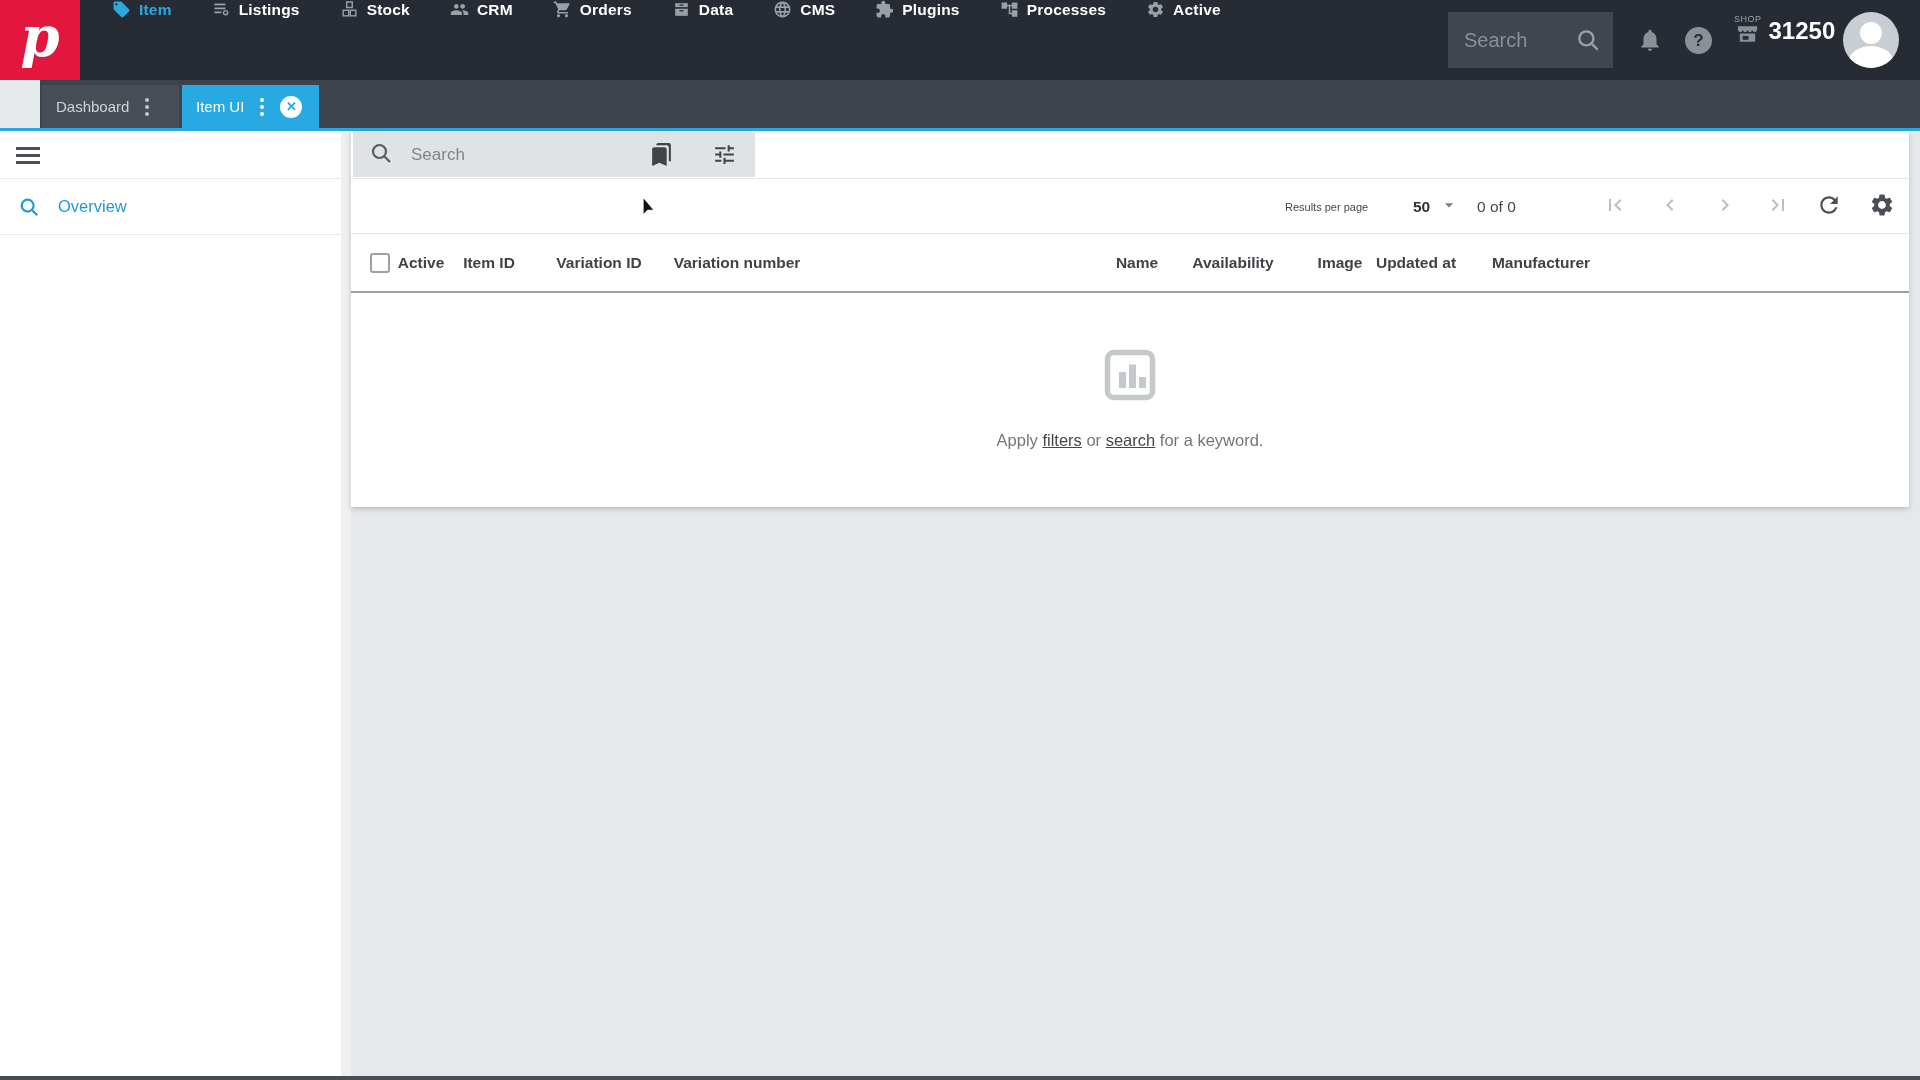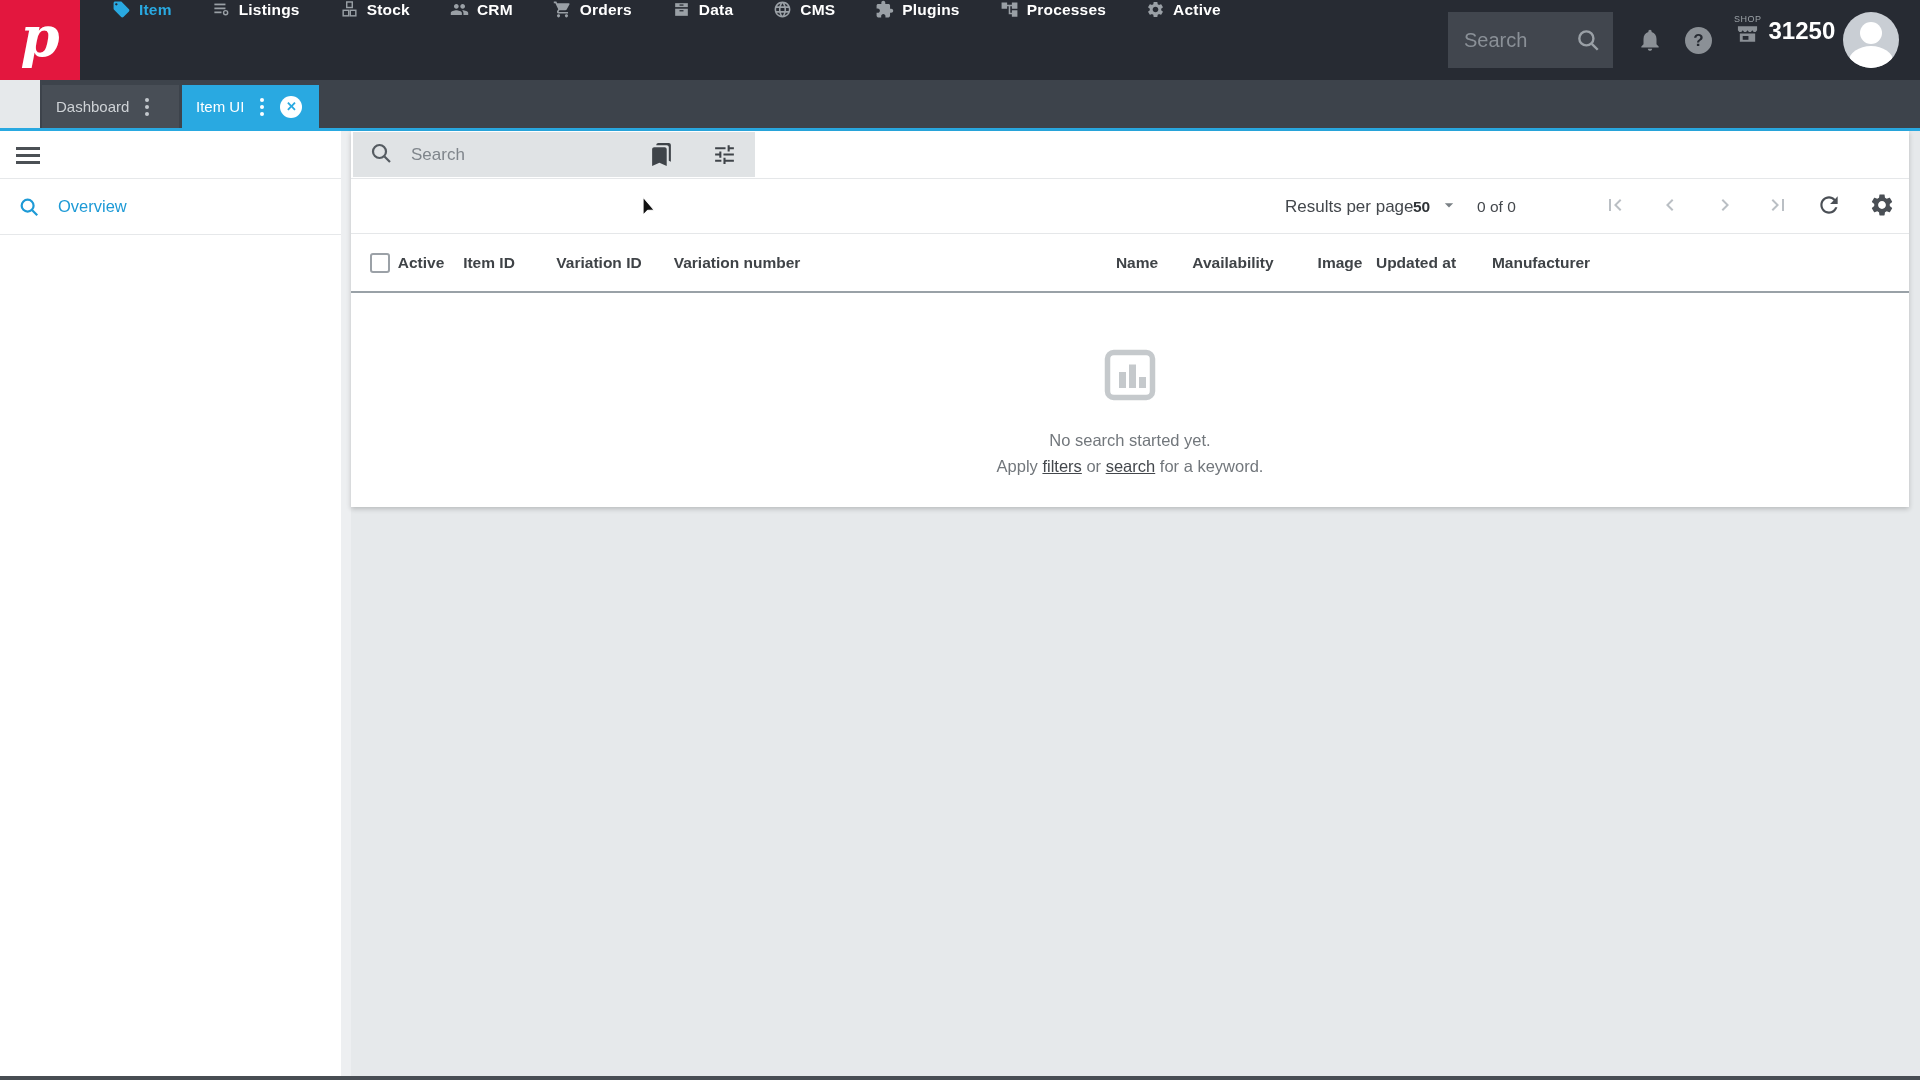--- a/index.html
+++ b/index.html
@@ -85,21 +85,21 @@
   .search-field input { flex:1; min-width:0; margin-left:18px; background:transparent; border:none;
                         outline:none; font-size:17px; color:#3f4347; font-family:inherit; }
   .search-field input::placeholder { color:#7f858b; }
   .sf-icon { cursor:pointer; display:flex; }
   .sf-icon svg { width:25px; height:25px; fill:#3f4449; }
   .sf-bookmark { margin-left:8px; }
   .sf-tune { margin-left:38px; }
 
   .row-results { position:absolute; left:0; top:49px; width:1558px; height:54px; border-bottom:1px solid #e5e7e9; }
   .row-results .abs { position:absolute; top:50%; transform:translateY(-50%); }
-  .rpp-label { left:934px; color:#43474c; font-size:17px; }
+  .rpp-label { left:934px; color:#43474c; font-size:11px; }
   .rpp-value { left:1062px; color:#2f3337; font-size:15.5px; font-weight:700; cursor:pointer; }
   .rpp-caret { left:1088px; cursor:pointer; } .rpp-caret svg { width:20px; height:20px; fill:#7a8085; }
   .range-label { left:1126px; color:#43474c; font-size:15.5px; }
   .pg { cursor:default; } .pg svg { width:24px; height:24px; fill:#babfc4; }
   .pg-first { left:1252px; } .pg-prev { left:1307px; } .pg-next { left:1362px; } .pg-last { left:1415px; }
   .act-icon { cursor:pointer; } .act-icon svg { width:26px; height:26px; fill:#4a4f55; }
   .act-refresh { left:1465px; } .act-gear { left:1518px; }
 
   .row-header { position:absolute; left:0; top:104px; width:1558px; height:58px; border-bottom:2px solid #99a1a7;padding-left:6px; }
   .row-header .hdr { position:absolute; top:50%; transform:translate(-50%,-50%);
@@ -358,21 +358,20 @@
 
     <div class="empty">
       <div class="empty-icon">
         <svg viewBox="0 0 24 24">
             <rect x="3" y="3" width="18" height="18" rx="2.5" fill="none" stroke="#c5c9cc" stroke-width="2.2"></rect>
             <rect x="7.6" y="10.8" width="2.8" height="6.4" fill="#c5c9cc"></rect>
             <rect x="11.6" y="7.8" width="2.8" height="9.4" fill="#c5c9cc"></rect>
             <rect x="15.6" y="12.8" width="2.8" height="4.4" fill="#c5c9cc"></rect>
           </svg>
       </div>
-      <div class="empty-line1">No search started yet.</div>
       <div class="empty-line2"><span>Apply </span><a>filters</a><span> or </span><a>search</a><span> for a keyword.</span></div>
     </div>
   </div>
 </div>
 
 <div class="bottombar"></div>
 
 <svg class="cursor" viewBox="0 0 24 24">
   <path d="M5.5 2.5v17.1c0 .45.54.67.85.35l4.2-4.2c.09-.1.22-.15.35-.15h6.0c.45 0 .67-.54.35-.85L6.35 2.15c-.31-.32-.85-.1-.85.35z" fill="#111" stroke="#fff" stroke-width="1.2"></path>
 </svg>

